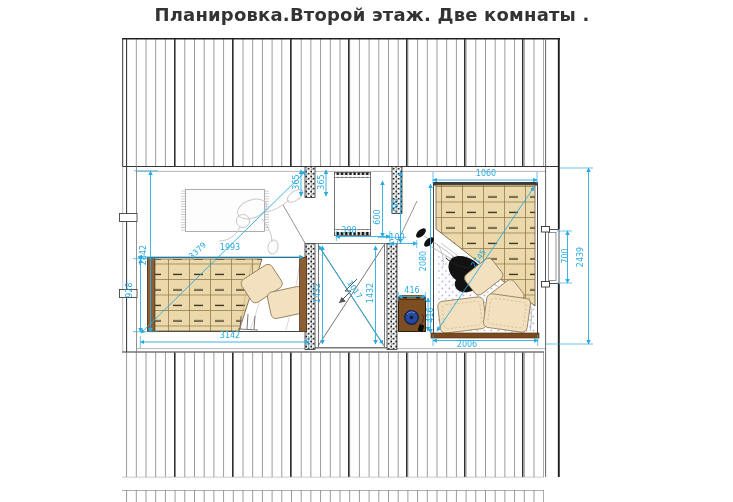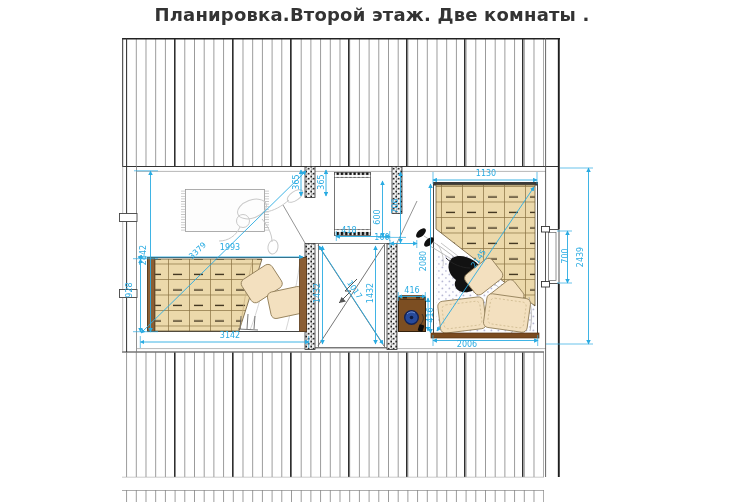--- a/index.html
+++ b/index.html
@@ -246,29 +246,29 @@
 
   <div>
     <span class="dim" style="left:230px;top:248px">1993</span>
     <span class="dim r44n" style="left:198px;top:251px">3379</span>
     <span class="dim r90" style="left:144px;top:255px">2842</span>
     <span class="dim r90" style="left:130px;top:290px">928</span>
     <span class="dim" style="left:230px;top:336px">3142</span>
 
     <span class="dim r90" style="left:297px;top:182px">365</span>
     <span class="dim r90" style="left:322px;top:182px">365</span>
-    <span class="dim" style="left:349px;top:231px">418</span>
+    <span class="dim" style="left:349px;top:231px">398</span>
     <span class="dim r90" style="left:318px;top:293px">1432</span>
     <span class="dim r90" style="left:371px;top:293px">1432</span>
     <span class="dim r56" style="left:354px;top:290px">1017</span>
     <span class="dim r90" style="left:378px;top:217px">600</span>
     <span class="dim r90" style="left:396px;top:206px">706</span>
-    <span class="dim" style="left:382px;top:238px">100</span>
-
-    <span class="dim" style="left:486px;top:174px">1130</span>
+    <span class="dim" style="left:397px;top:238px">100</span>
+
+    <span class="dim" style="left:486px;top:174px">1060</span>
     <span class="dim r90" style="left:424px;top:261px">2080</span>
     <span class="dim r56n" style="left:479px;top:259px">2145</span>
     <span class="dim" style="left:412px;top:291px">416</span>
     <span class="dim r90" style="left:431px;top:315px">416</span>
     <span class="dim" style="left:467px;top:345px">2006</span>
     <span class="dim r90" style="left:566px;top:256px">700</span>
     <span class="dim r90" style="left:581px;top:257px">2439</span>
   </div>
 </div>
 

